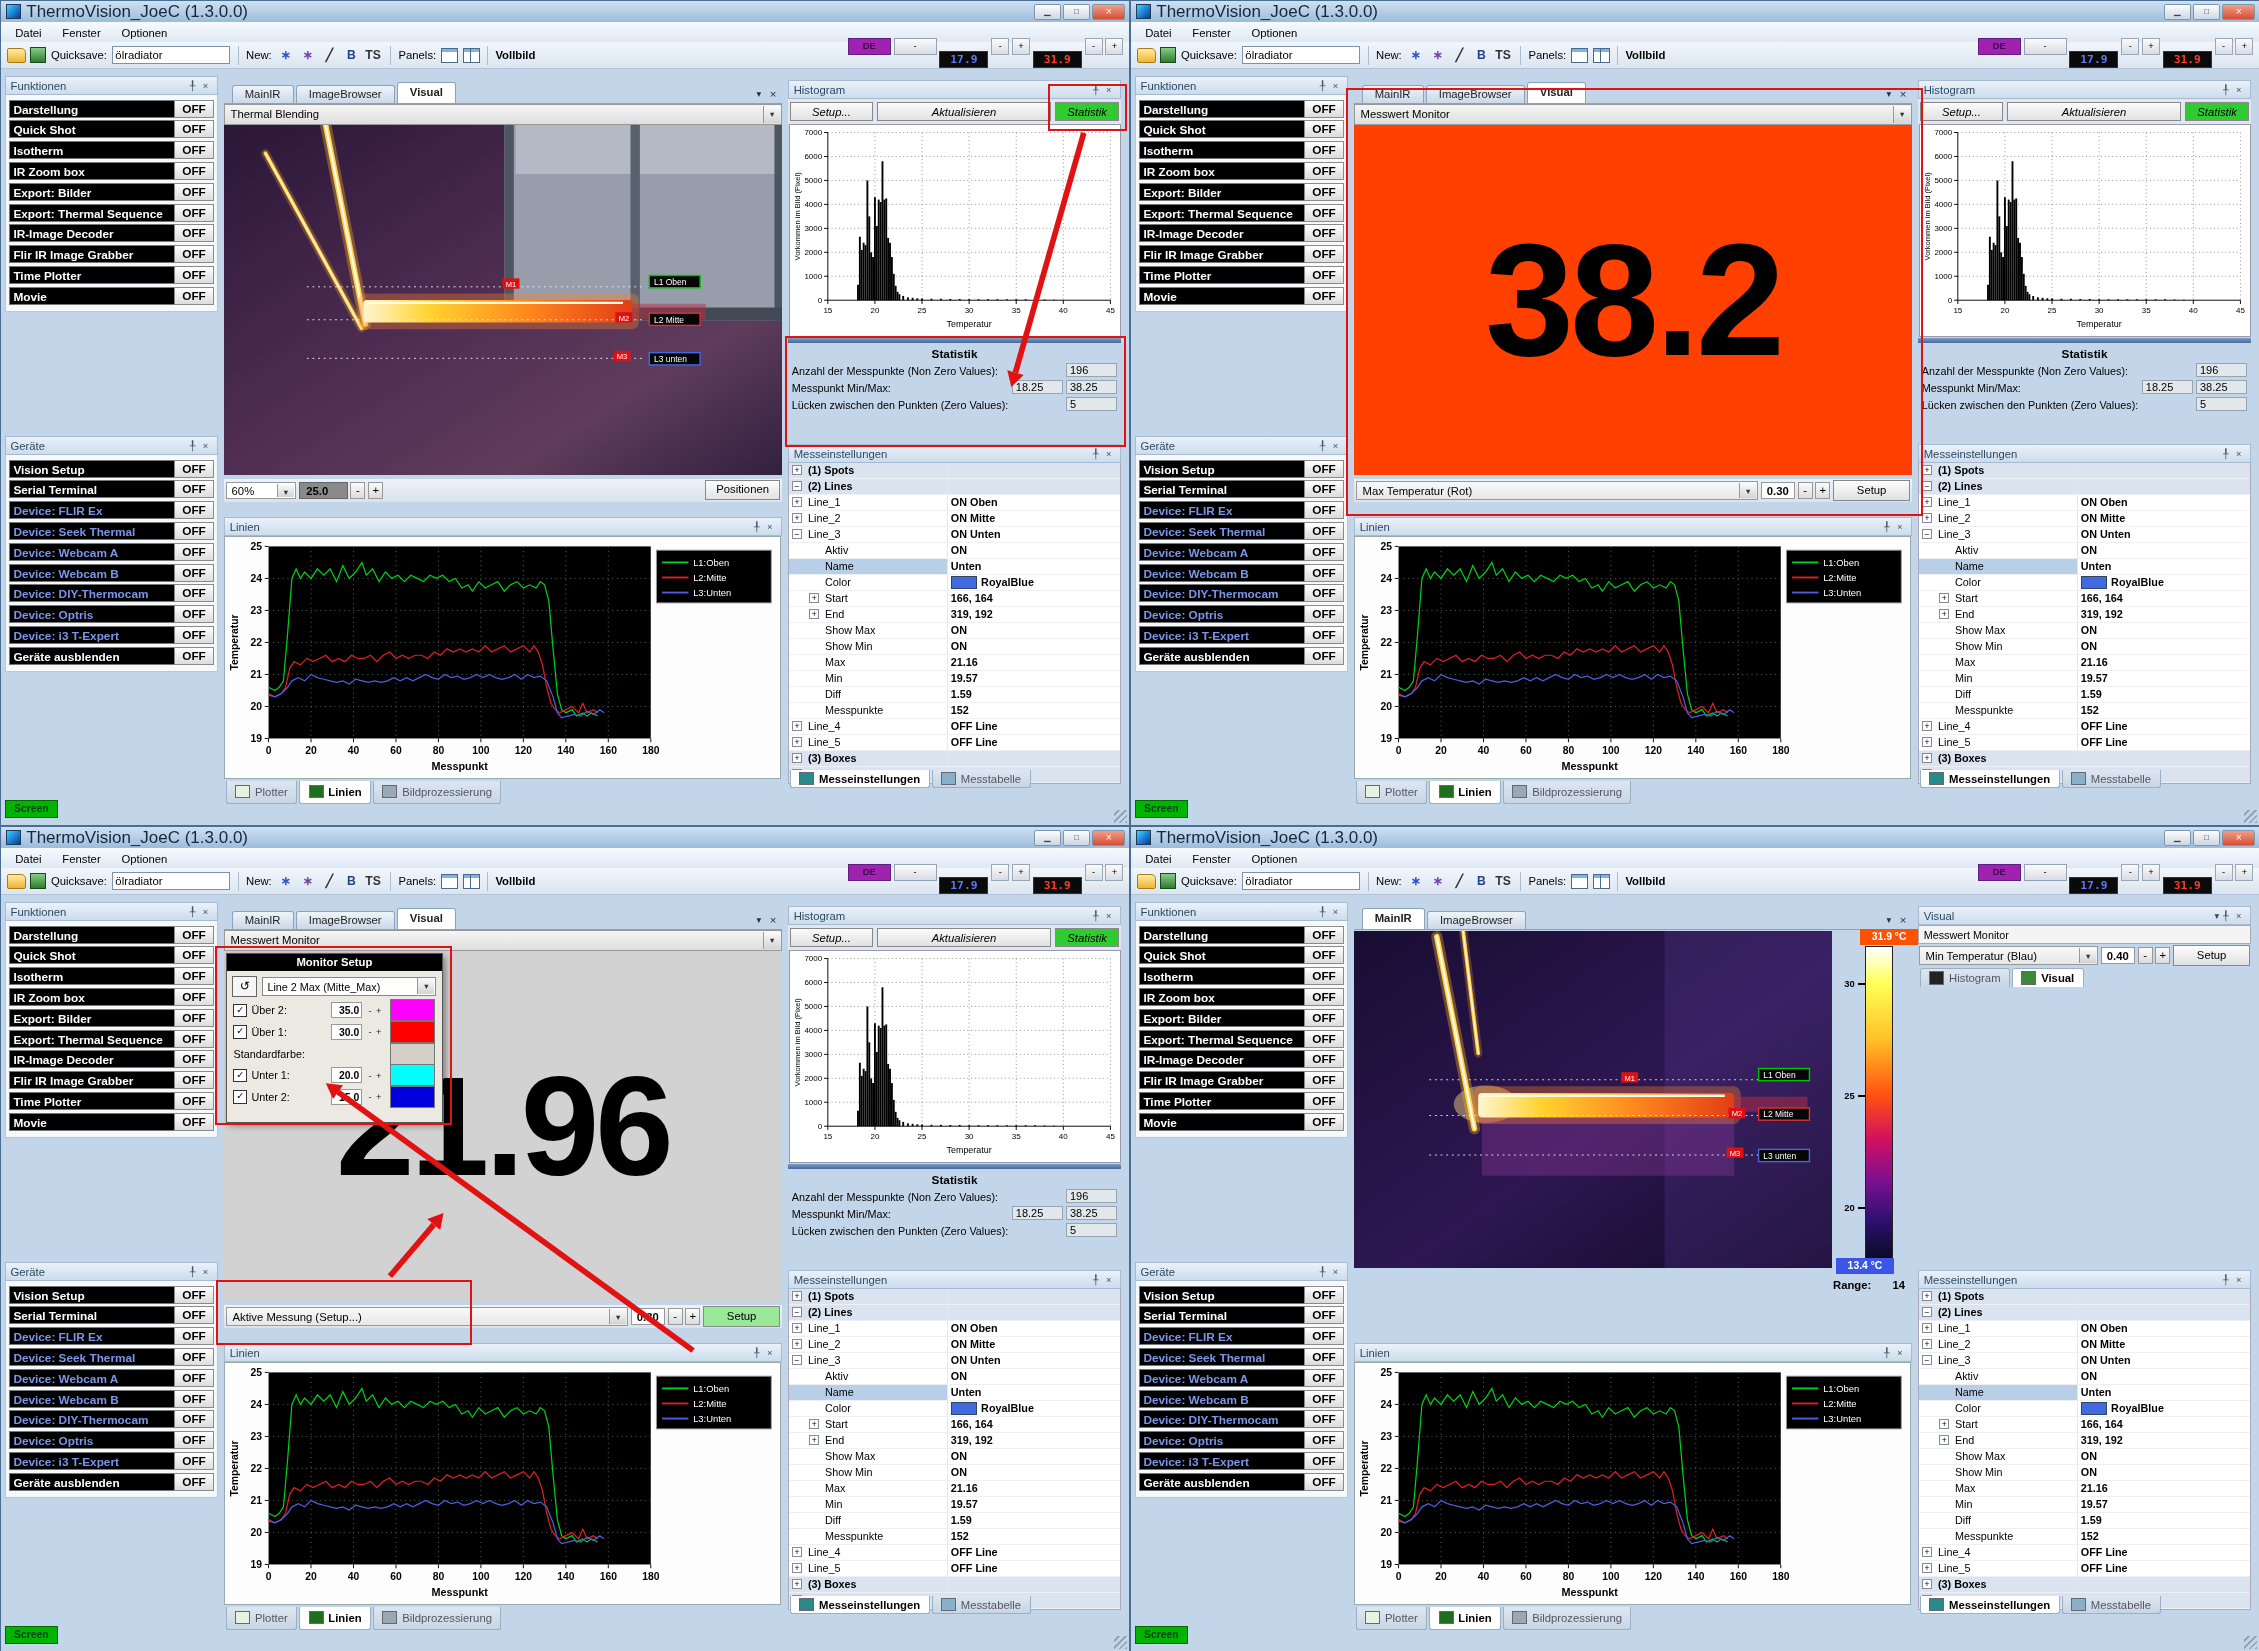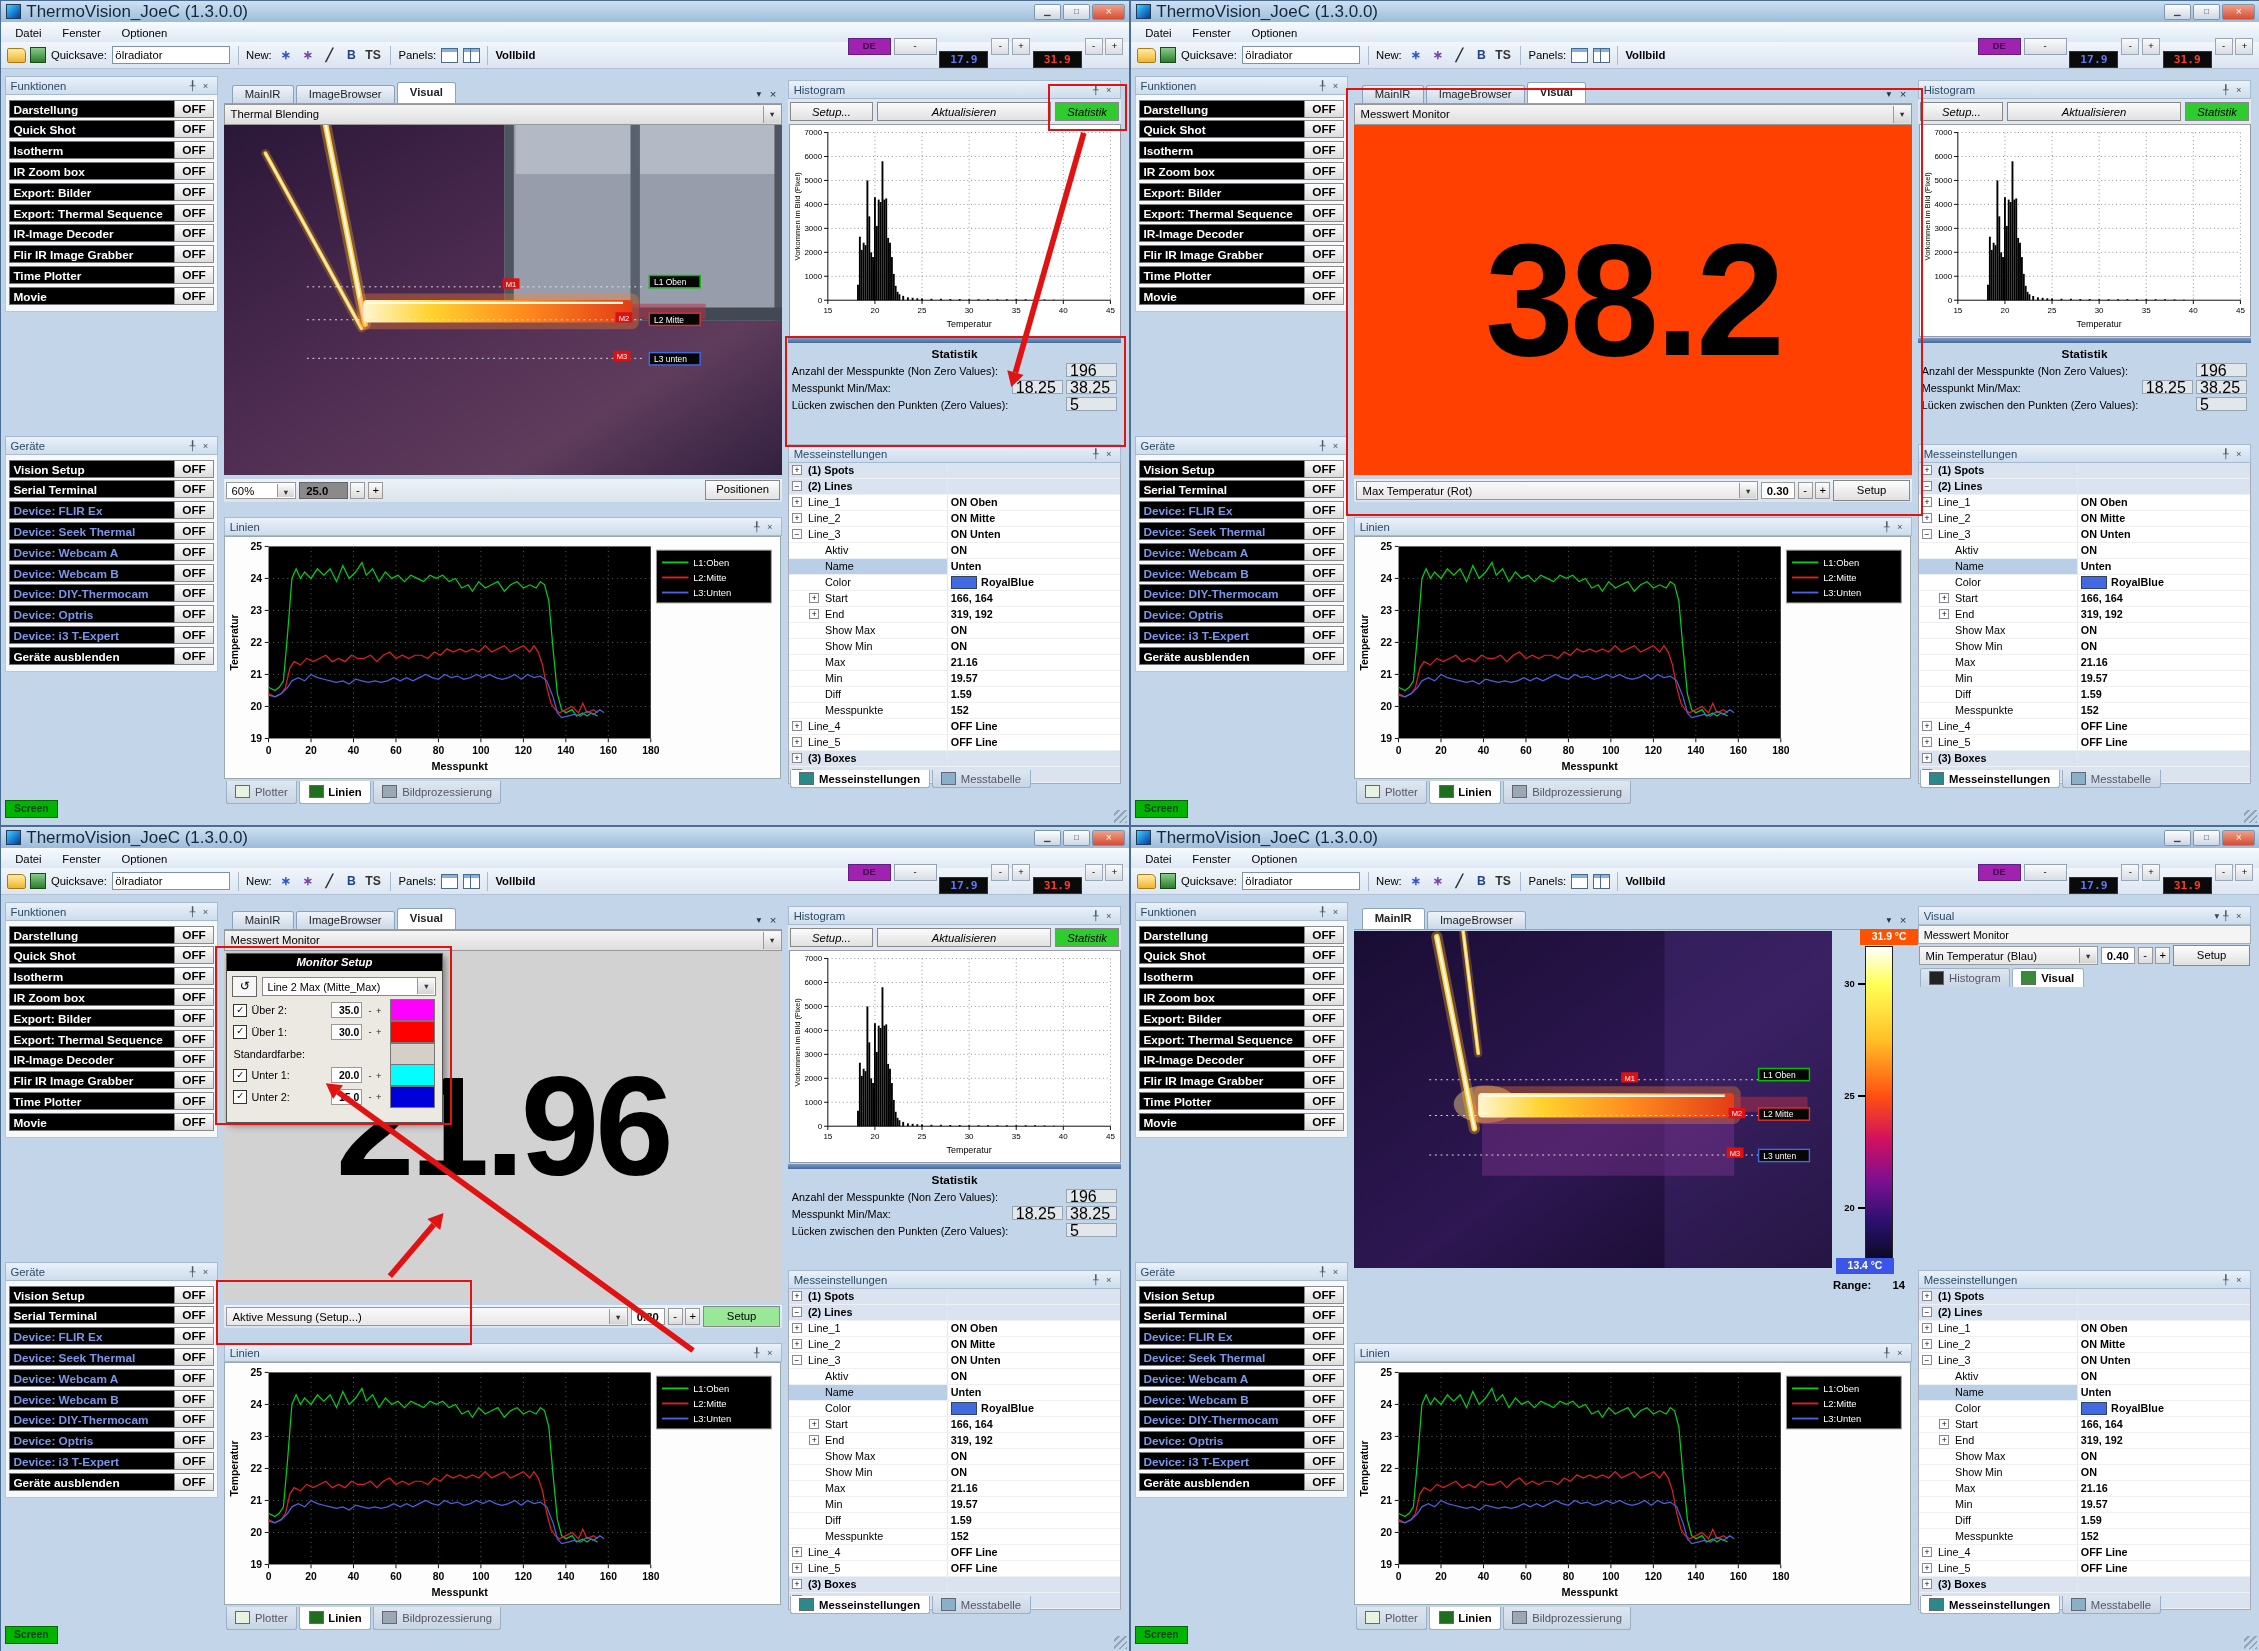--- a/index.html
+++ b/index.html
@@ -51,21 +51,21 @@
   .endicons{margin-left:auto;display:flex;gap:8.5px;padding:0 5.6px 2.8px 0;align-items:center;color:#234;}
   .caratico{font-size:9.4px;}
   .ddrow{position:absolute;left:223px;top:103px;width:558px;height:21px;background:linear-gradient(#f5f5f5,#dedede);border:0.9px solid #989898;line-height:19px;padding-left:5.6px;box-sizing:border-box;font-size:11.3px;}
   .ddbtn{position:absolute;right:0.9px;top:0.9px;bottom:0.9px;width:16px;background:linear-gradient(#fbfbfb,#d4d4d4);border-left:0.9px solid #989898;text-align:center;font-size:8.5px;line-height:17px;color:#333;}
   .imgarea{position:absolute;left:223px;top:124px;width:558px;height:350px;background:#1a1a1a;overflow:hidden;}
   .imgarea.mainir{top:104px;height:337px;width:478px;}
   .scene{position:absolute;left:0;top:0;}
   .monitor{position:absolute;inset:0;display:flex;align-items:center;justify-content:center;font-weight:bold;letter-spacing:-3.8px;}
   
   .msdialog{position:absolute;left:1.9px;top:1.9px;width:215px;height:168px;background:#ece9e2;border:0.9px solid #555;box-shadow:2.8px 2.8px 7.5px rgba(0,0,0,.45);}
-  .mstitle{height:17px;background:#000;color:#fff;font-weight:bold;text-align:center;line-height:17px;font-size:11.3px;font-style:italic;}
+  .mstitle{height:17px;background:#000;color:#fff;font-weight:bold;text-align:center;line-height:17px;font-size:11.3px;}
   .msrow1{display:flex;gap:4.7px;padding:4.7px 5.6px 2.8px 5.6px;align-items:center;}
   .refr{width:22.6px;height:19px;border:0.9px solid #666;background:#f6f6f6;text-align:center;line-height:18px;font-size:12.2px;}
   .msdd{flex:1;height:19px;background:#fff;border:0.9px solid #888;position:relative;padding-left:4.7px;line-height:19px;font-size:10.8px;box-sizing:border-box;}
   .msr{display:flex;align-items:center;height:21.7px;padding:0 6.6px;gap:4.7px;}
   .cbbox{width:11.3px;height:11.3px;border:0.9px solid #333;background:#fff;font-size:9.4px;line-height:10.4px;text-align:center;flex:none;}
   .mslabel{width:75px;font-size:10.8px;}
   .msval{width:31px;height:16px;background:#fff;border:0.9px solid #999;font-weight:bold;font-size:10.4px;text-align:right;padding-right:1.9px;line-height:16px;box-sizing:border-box;}
   .spin{display:flex;gap:1.9px;font-size:9.4px;color:#222;}
   .spin i{font-style:normal;width:6.6px;text-align:center;}
   .swatch{width:43px;height:20px;border:0.9px solid #777;margin-left:auto;}
@@ -91,21 +91,21 @@
   .histwrap{position:absolute;left:787px;top:79px;width:333px;}
   .hbtns{display:flex;gap:3.8px;padding:2.8px 1.9px;background:#dfe8f2;font-style:italic;}
   .hbtn{height:19px;border:0.9px solid #888;background:linear-gradient(#fbfbfb,#e1e1e1);line-height:18px;text-align:center;font-size:11.3px;box-sizing:border-box;}
   .hbtn.setupw{width:83px;}
   .hbtn.wide{flex:1;}
   .hbtn.stat{width:64px;background:#2ecc2e;}
   .hchart{display:block;width:330px;height:211px;background:#fff;border:0.9px solid #99a;margin-left:0.9px;}
   .statsep{height:4.7px;background:linear-gradient(#7a9cc6,#46699a);margin-top:1.9px;}
   .stattitle{text-align:center;font-weight:bold;font-size:11.8px;padding:3.8px 0 1.9px 0;}
   .statrow{position:relative;height:17px;font-size:10.8px;padding-left:3.8px;line-height:16px;}
-  .statbox{position:absolute;top:0;width:51px;height:14px;background:#e2e7ec;border:0.9px solid #97a4b2;padding:0 2.8px;font-size:16px;line-height:13px;box-sizing:border-box;}
+  .statbox{position:absolute;top:0;width:51px;height:14px;background:#e2e7ec;border:0.9px solid #97a4b2;padding:0 2.8px;font-size:11px;line-height:13px;box-sizing:border-box;}
   .statbox.b1{right:58px;}
   .statbox.b2{right:3.8px;}
   .vwrap{position:absolute;left:787px;top:79px;width:333px;}
   .vmonrow{height:19px;background:#f4f4f4;border:0.9px solid #aaa;line-height:18px;padding-left:4.7px;font-size:10.8px;box-sizing:border-box;}
   .vdisplay{height:264px;margin:0.9px;display:flex;align-items:center;justify-content:center;font-weight:bold;letter-spacing:-1.9px;}
   .vrow{display:flex;align-items:center;gap:2.8px;height:22.6px;padding:0 0.9px;}
   .vtabs{display:flex;gap:1.9px;margin:1.9px 0 0 1.9px;}
   .vtab{border-radius:2.8px 2.8px 0 0;border-bottom:none;}
   
   .mpanel{position:absolute;left:787px;top:443px;width:333px;height:367px;}

